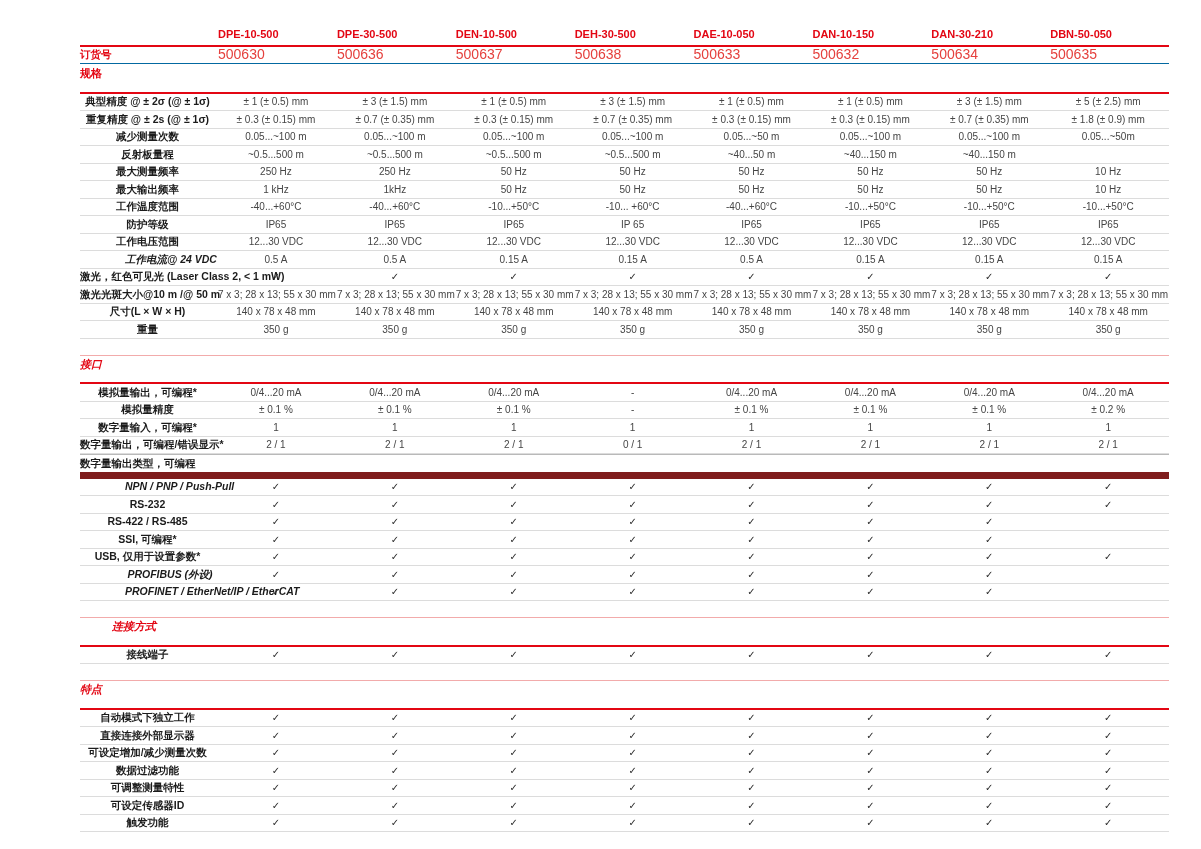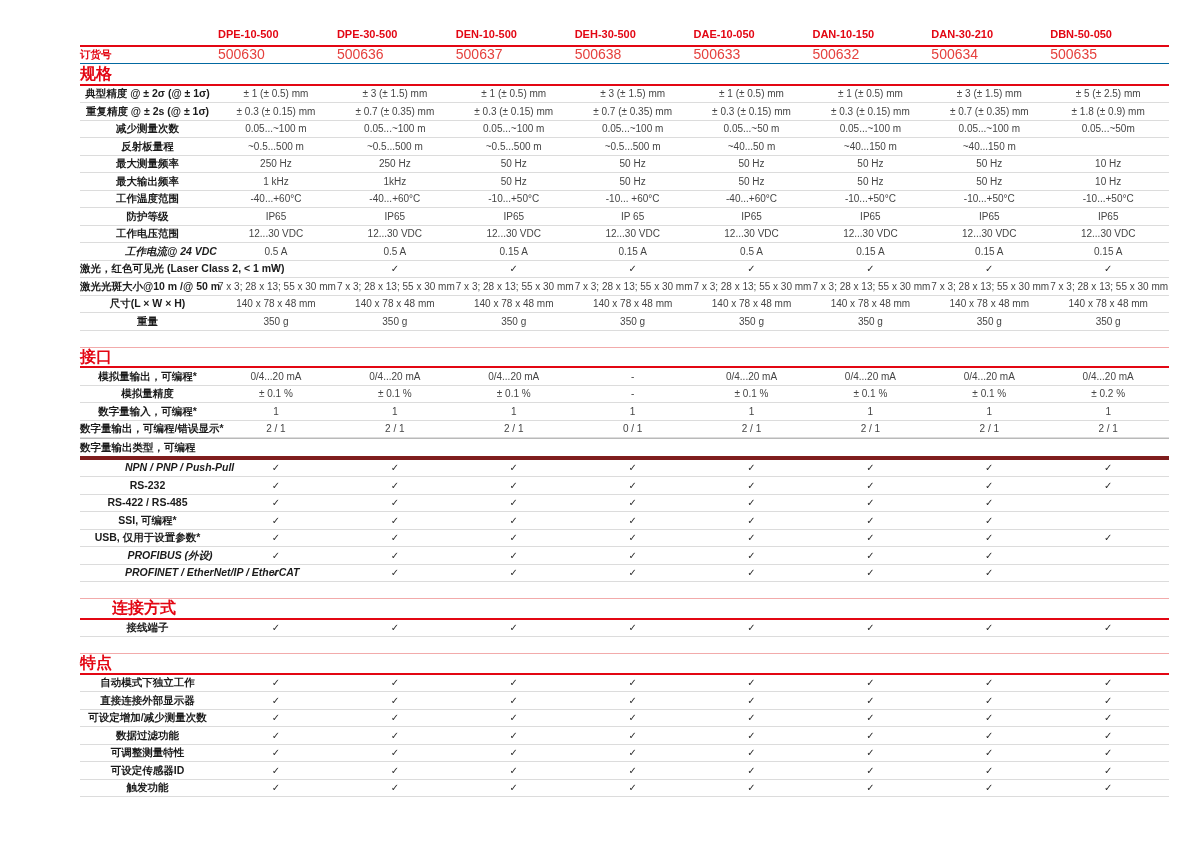--- a/index.html
+++ b/index.html
@@ -14,25 +14,25 @@
   .check{color:#2b2b2b;font-size:10px;}
   
   .head-row{border-bottom:2px solid #e30613;}
   .head-row .cell{font-size:11px;font-weight:bold;color:#e30613;padding-bottom:4px;line-height:14px;}
   
   .order-row{border-bottom:1px solid #0369a1;}
   .order-row .cell{color:#e5403d;font-size:14px;padding:2px 0 3px 0;}
   .order-row .label-cell{color:#e30613;font-weight:bold;font-size:10.5px;}
   
   .section-title{border-bottom:2px solid #e30613;margin-top:1px;}
-  .section-title.lined-top{border-top:1px solid #f2abab;}
-  .section-title .cell{color:#e30613;font-weight:bold;font-size:16px;padding:3px 0 4px 0;}
+  .section-title.lined-top{border-top:1px solid #f2abab;font-style:italic;}
+  .section-title .cell{color:#e30613;font-weight:bold;font-size:11px;padding:3px 0 12px 0;}
   
   .data-row{border-bottom:1px solid #dcdcdc;text-align:center;}
-  .group-row{border-bottom:4px solid #7f1d1d;border-top:1px solid #b9b9b9;}
+  .group-row{border-bottom:7px solid #7f1d1d;border-top:1px solid #b9b9b9;}
   .gap{height:15px;}
 </style>
 </head>
 <body>
 
 <div id="table-root">
     <div class="row head-row">
       <div class="cell label-cell"></div>
       <div class="cell ">DPE-10-500</div>
       <div class="cell ">DPE-30-500</div>

